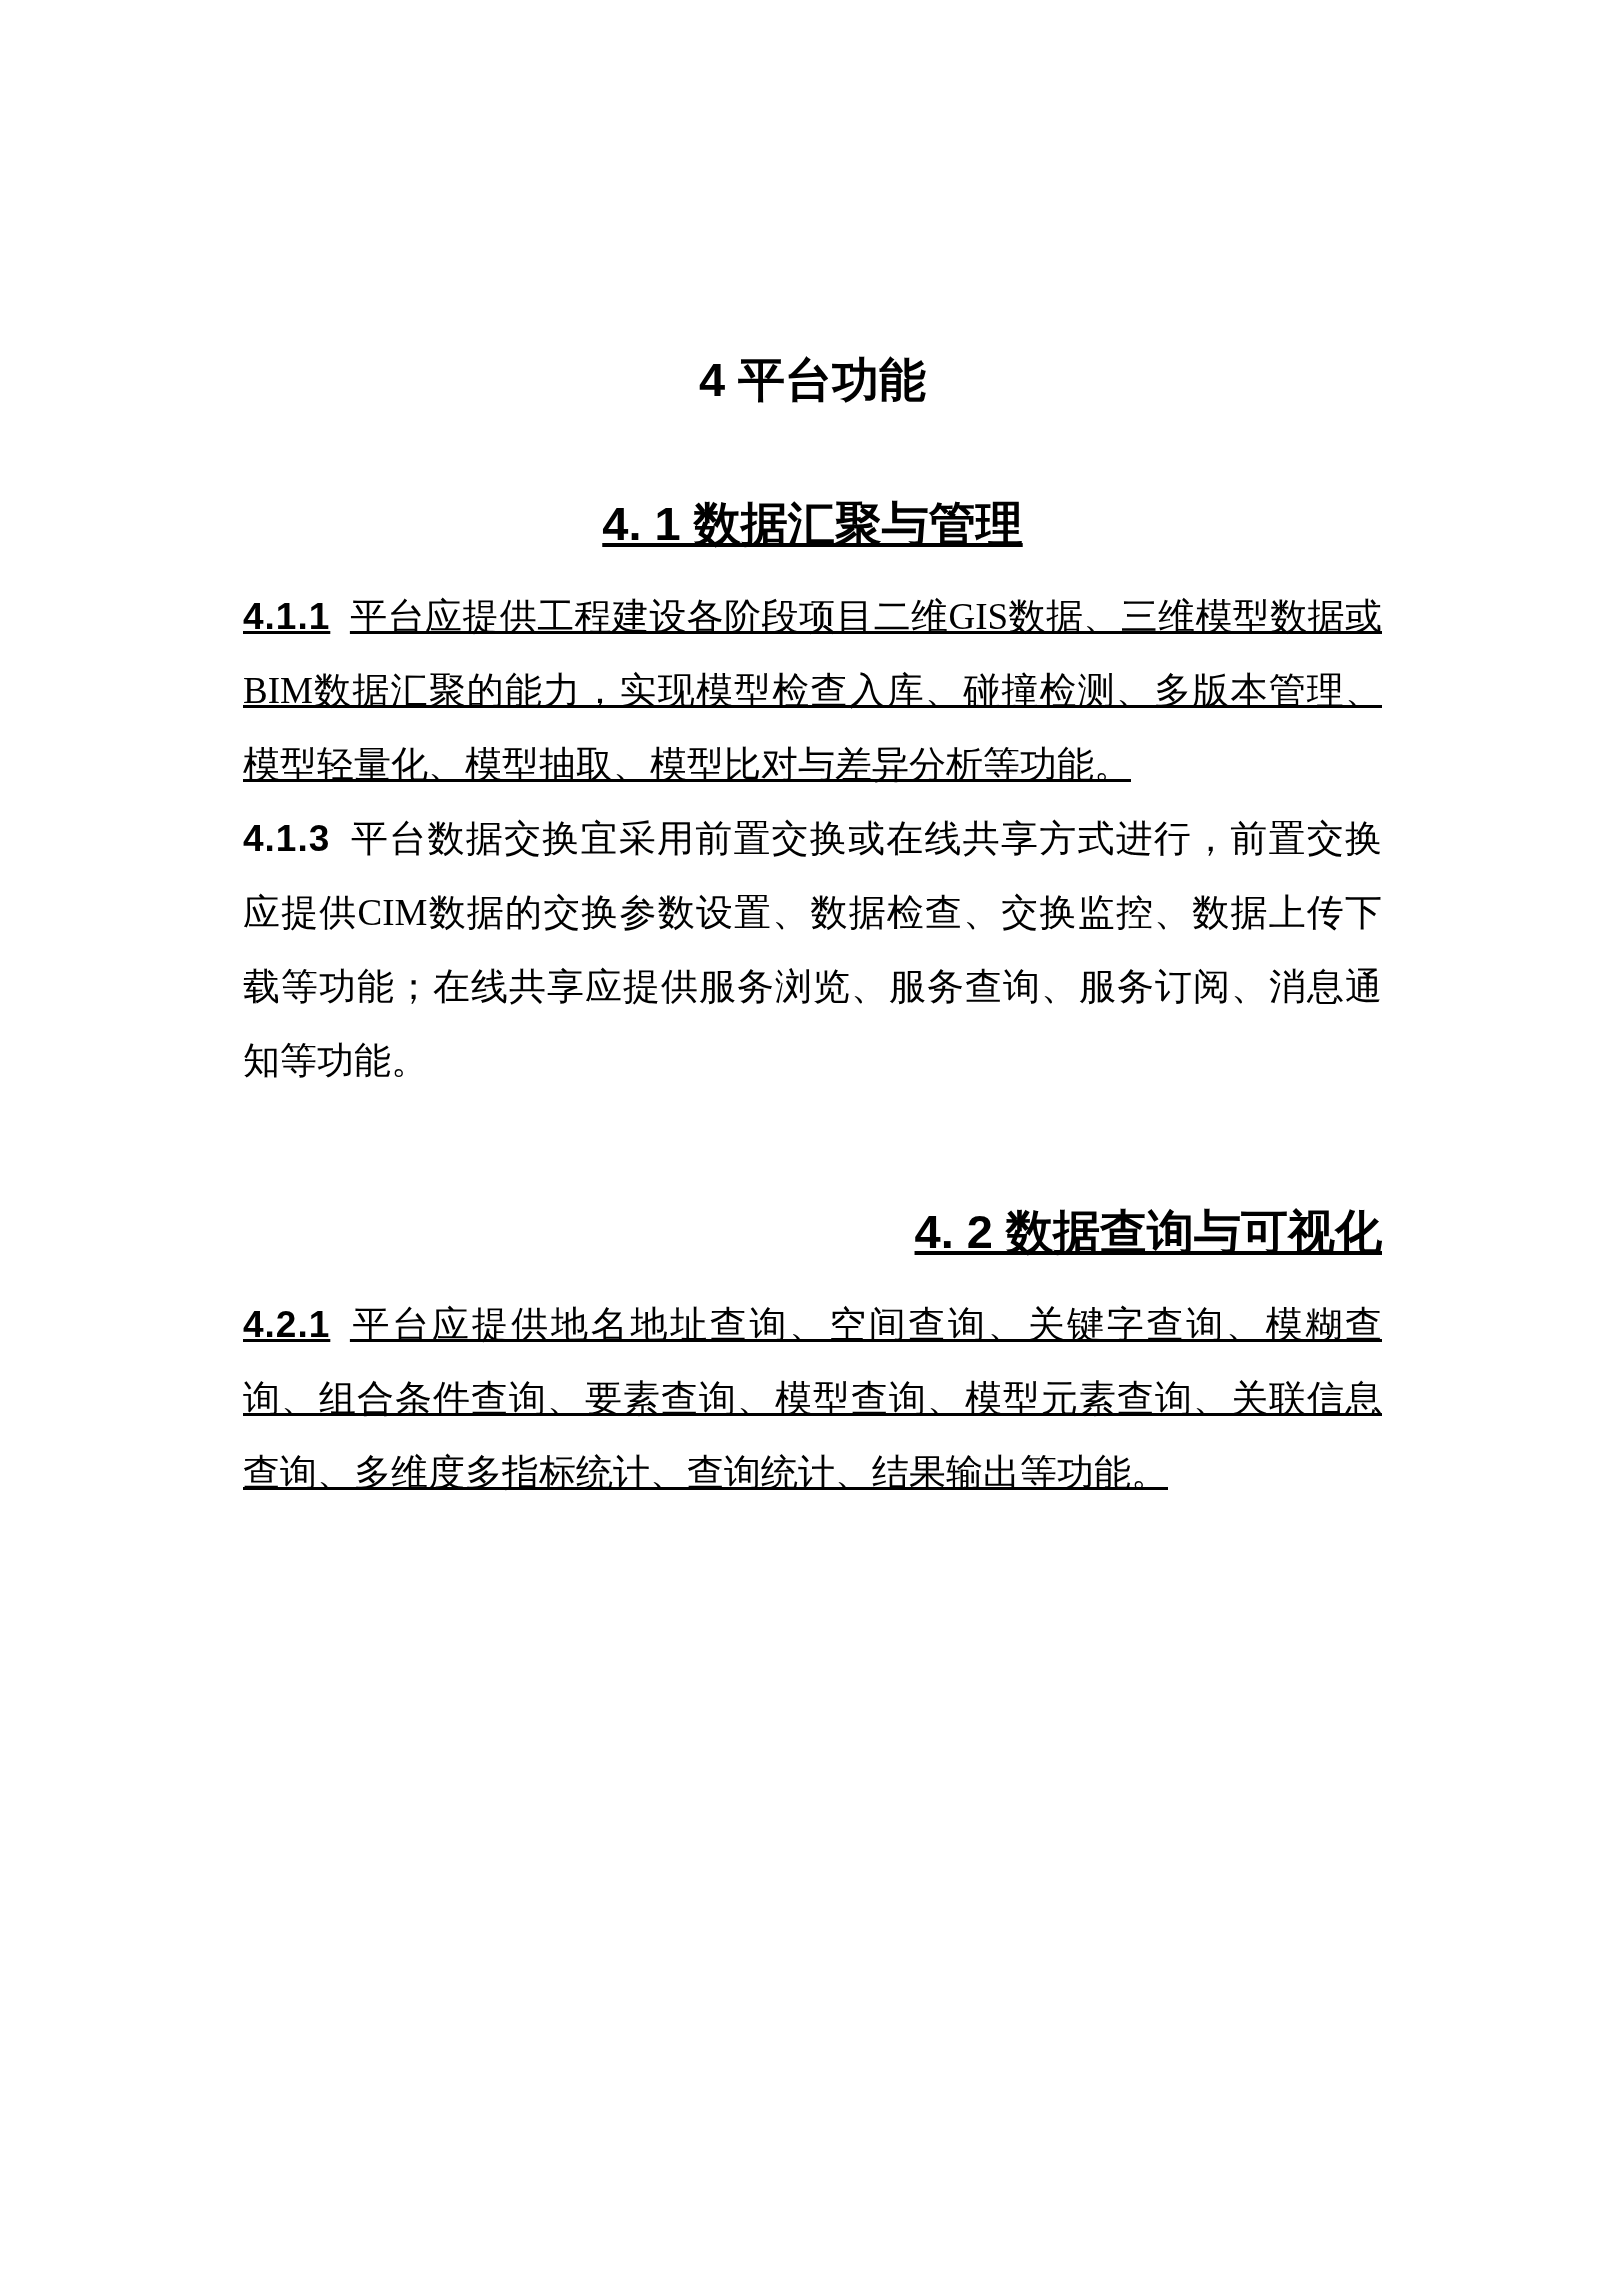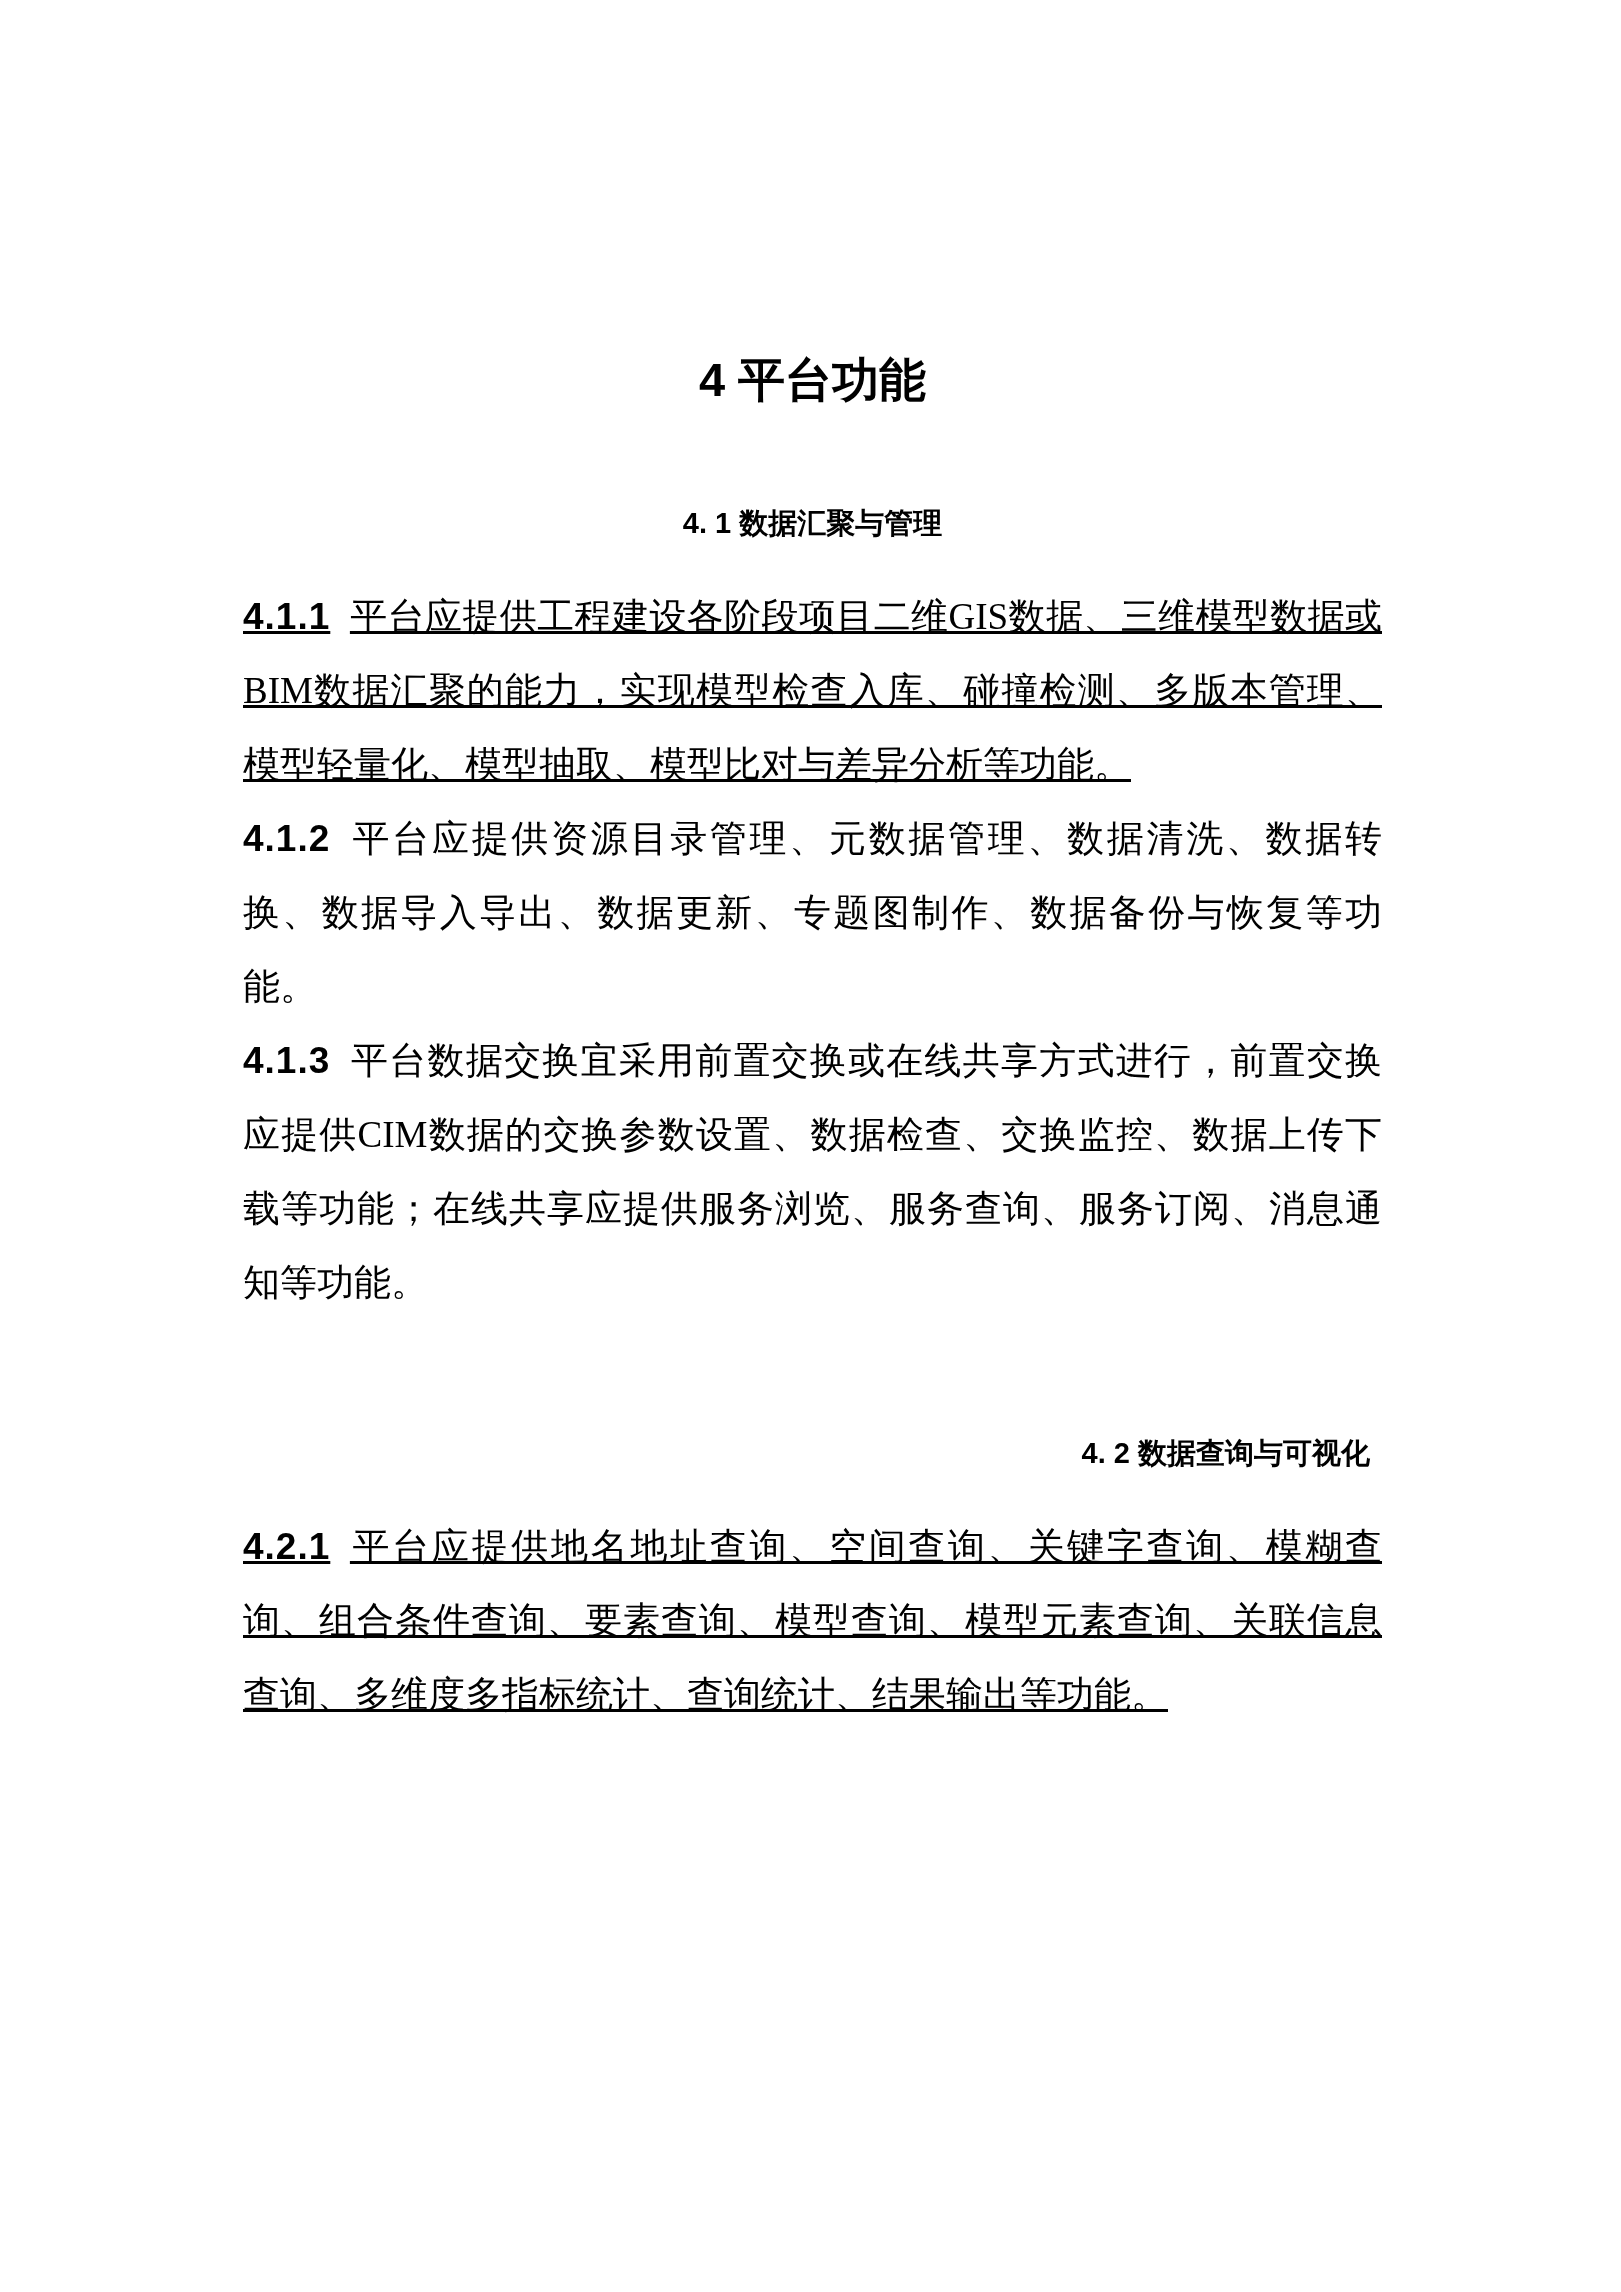--- a/index.html
+++ b/index.html
@@ -26,25 +26,26 @@
     font-family: "Liberation Sans", sans-serif;
     font-weight: bold;
     font-size: 47px;
     line-height: 49px;
     text-align: center;
     white-space: pre-wrap;
   }
   .section-heading {
     font-family: "Liberation Sans", sans-serif;
     font-weight: bold;
-    font-size: 29px;
+    font-size: 47px;
     line-height: 51px;
     text-align: center;
     white-space: pre-wrap;
-    margin: 12px;
+    margin: 0;
+    text-decoration: underline;
   }
   .section-heading.first {
     margin-top: 94px;
   }
   .section-heading.second {
     margin-top: 108px;
     text-align: right;
   }
   .clause {
     margin: 0;
@@ -83,21 +84,20 @@
 
 <div class="page">
   <div class="content">
 
     <h1 class="chapter-title">4 平台功能</h1>
 
     <h2 class="section-heading first">4. 1 数据汇聚与管理</h2>
 
     <p class="clause first-of-section"><span class="clause-number">4.1.1</span><span>平台应提供工程建设各阶段项目二维GIS数据、三维模型数据或BIM数据汇聚的能力，实现模型检查入库、碰撞检测、多版本管理、模型轻量化、模型抽取、模型比对与差异分析等功能。</span></p>
 
-    <p class="clause"><span class="clause-number">4.1.2</span><span>平台应提供资源目录管理、元数据管理、数据清洗、数据转换、数据导入导出、数据更新、专题图制作、数据备份与恢复等功能。</span></p>
 
     <p class="clause"><span class="clause-number">4.1.3</span><span>平台数据交换宜采用前置交换或在线共享方式进行，前置交换应提供CIM数据的交换参数设置、数据检查、交换监控、数据上传下载等功能；在线共享应提供服务浏览、服务查询、服务订阅、消息通知等功能。</span></p>
 
     <h2 class="section-heading second">4. 2 数据查询与可视化</h2>
 
     <p class="clause first-of-section"><span class="clause-number">4.2.1</span><span>平台应提供地名地址查询、空间查询、关键字查询、模糊查询、组合条件查询、要素查询、模型查询、模型元素查询、关联信息查询、多维度多指标统计、查询统计、结果输出等功能。</span></p>
 
 
 
   </div>

